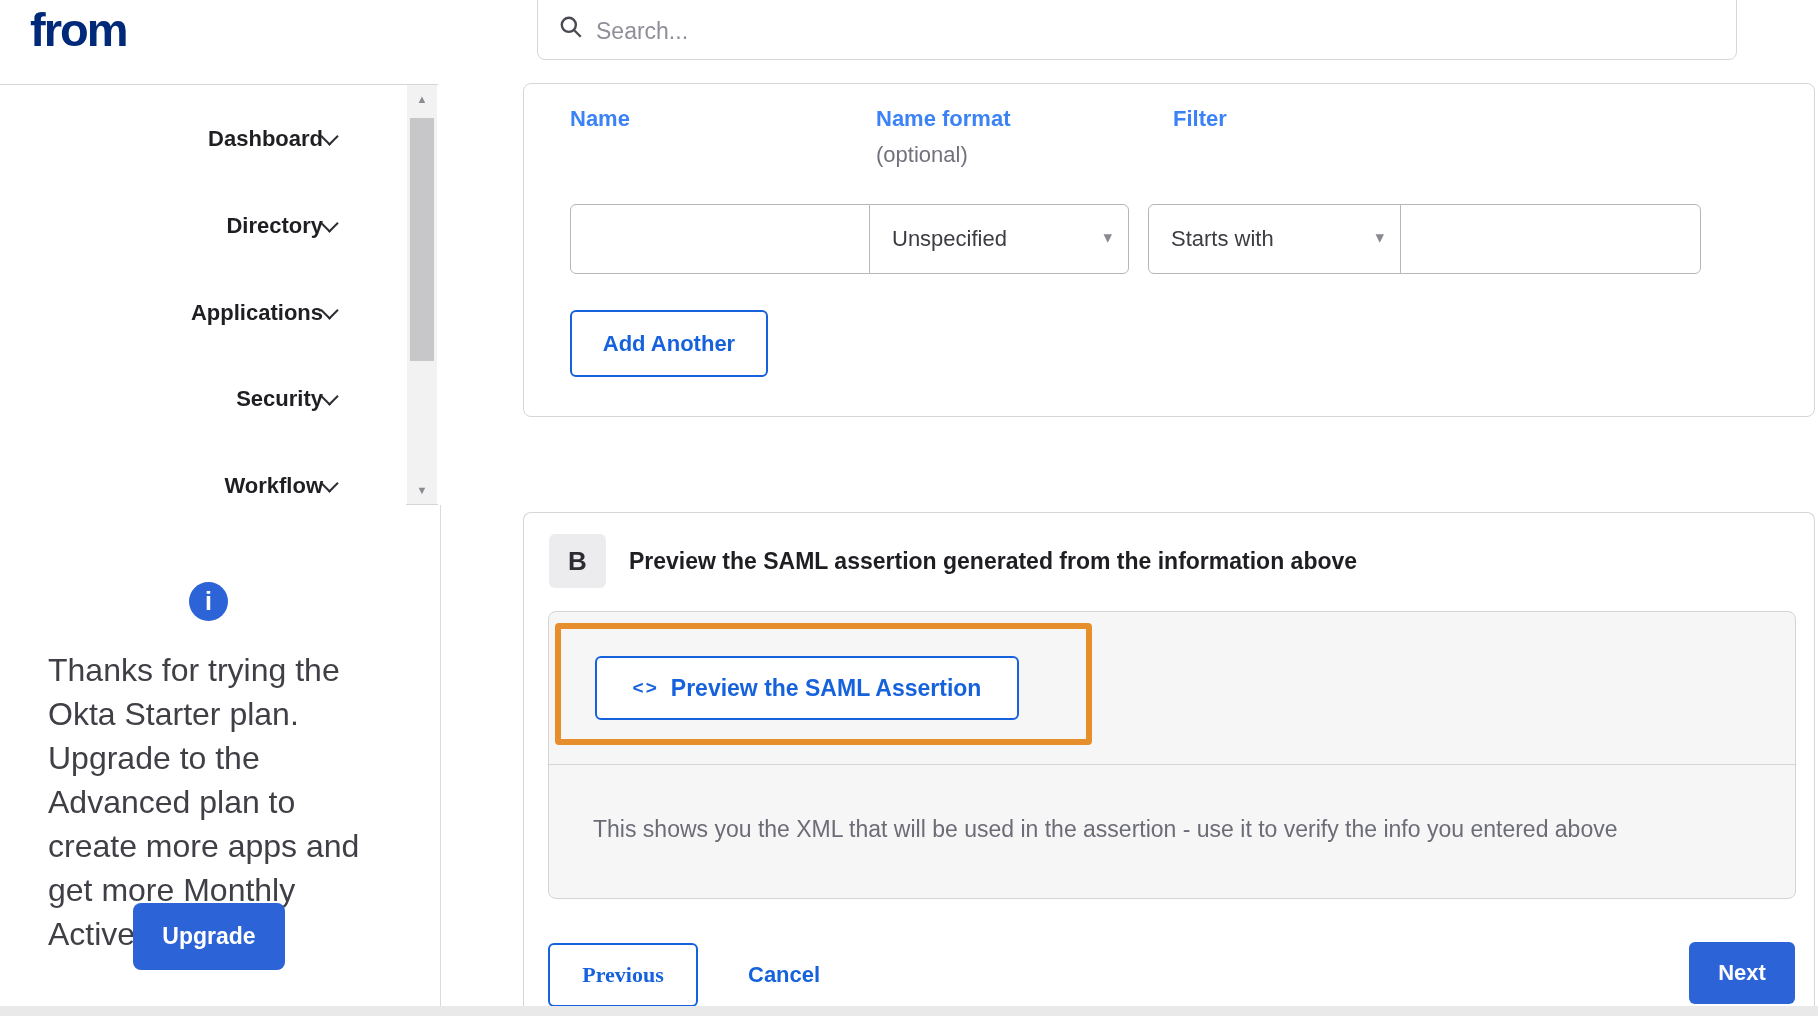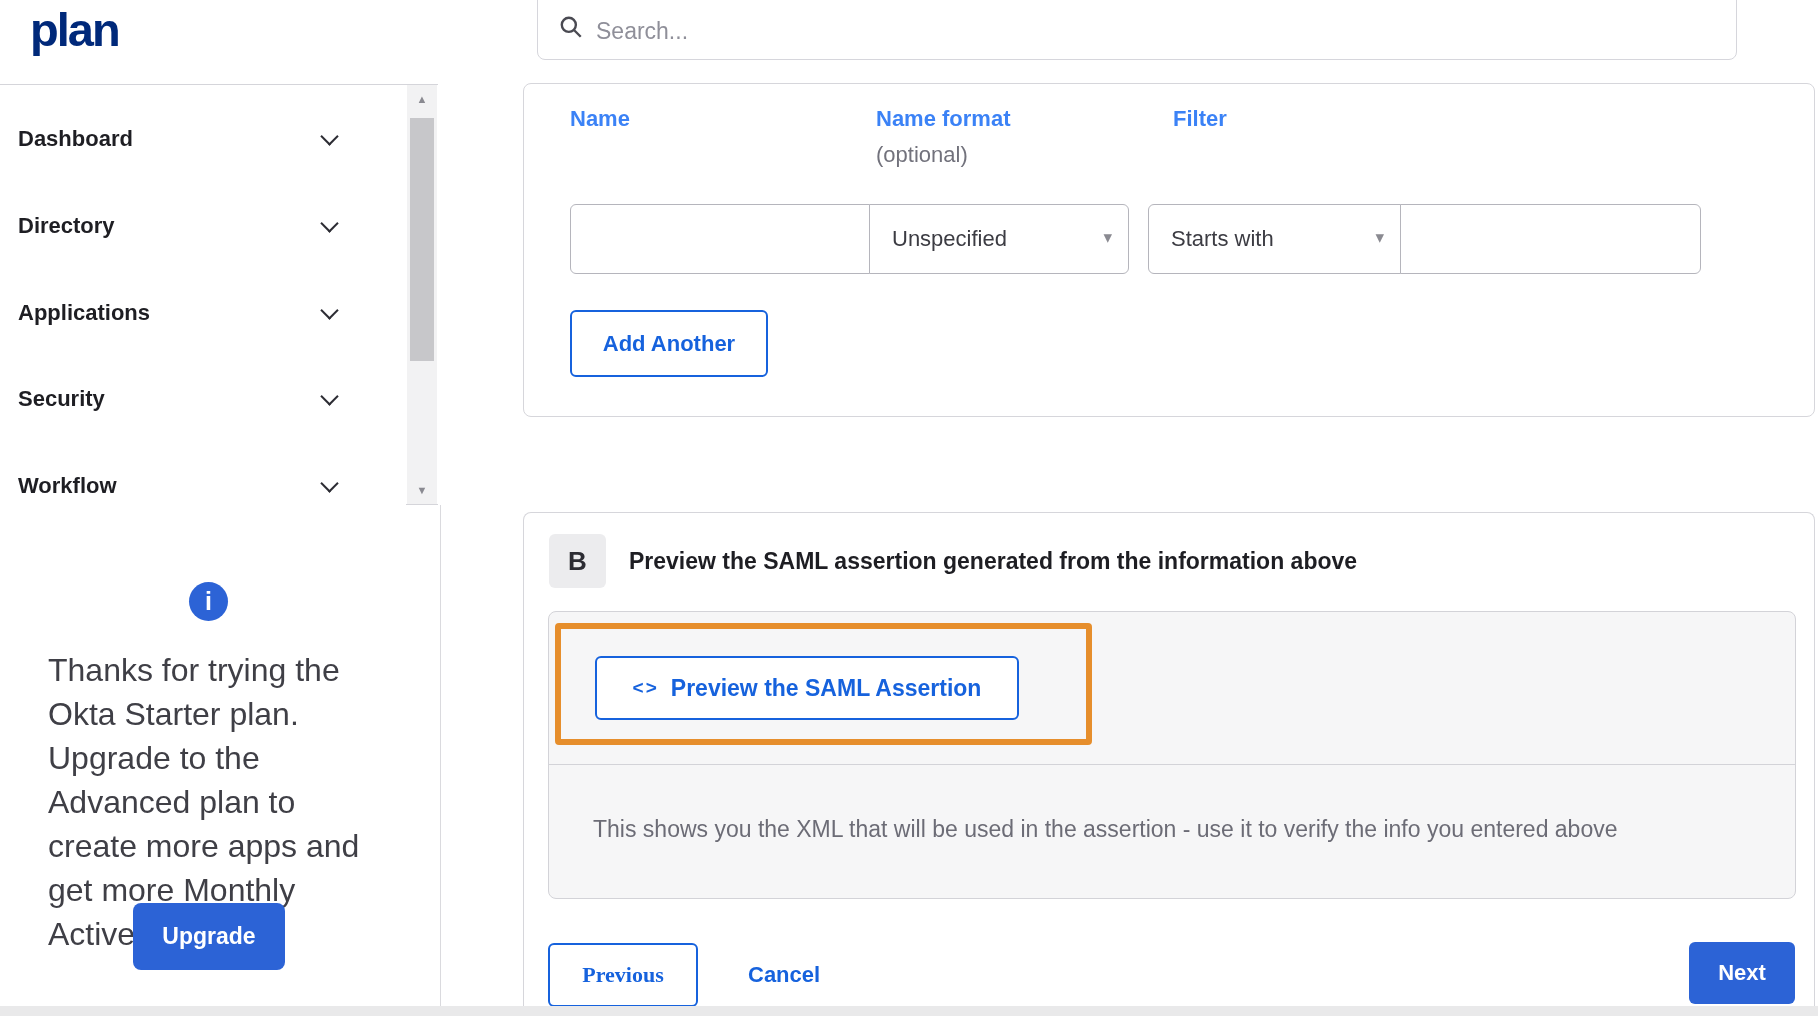--- a/index.html
+++ b/index.html
@@ -16,21 +16,21 @@
   .search-icon { position:absolute; left:20px; top:27px; width:26px; height:26px; }
   .search-input { position:absolute; left:58px; top:26px; width:1100px; height:36px;
                   border:none; outline:none; font-size:23px; color:#3c3c43;
                   font-family:"Liberation Sans", sans-serif; background:transparent; }
   .search-input::placeholder { color:#8f8f99; }
 
   
   .nav-box { left:0; top:84px; width:438px; height:421px; background:#fff;
              border-top:1px solid #d5d5da; border-bottom:1px solid #d5d5da; }
   .nav-item { position:absolute; left:0; width:406px; height:84px; display:flex;
-              align-items:center; justify-content:space-between;
+              align-items:center; justify-content:flex-end;
               padding:0 70px 0 18px; cursor:pointer; background:#fff; }
   .nav-item span.txt { font-size:22px; font-weight:600; color:#1e1e23; }
   .chev { width:13px; height:13px; border-right:2.5px solid #2c2c33;
           border-bottom:2.5px solid #2c2c33; transform:rotate(45deg);
           margin-top:-6px; }
   .scrollbar { position:absolute; left:407px; top:0; width:30px; height:419px;
                background:#f2f2f3; }
   .scroll-arrow { position:absolute; left:0; width:30px; text-align:center;
                   font-size:11px; color:#8a8a91; cursor:pointer; }
   .scroll-up { top:8px; } .scroll-down { bottom:8px; }
@@ -100,21 +100,21 @@
               font-weight:700; font-size:22px; cursor:pointer;
               font-family:"Liberation Sans", sans-serif; }
 
   .bottom-strip { left:0; top:1006px; width:1818px; height:10px; background:#e9e9ea; }
 </style>
 </head>
 <body>
 
 <div id="stage">
 
-  <div class="abs logo">plan</div>
+  <div class="abs logo">from</div>
 
   <div class="abs search-wrap">
     <svg class="search-icon" viewBox="0 0 24 24">
       <circle cx="10" cy="10" r="6.5" fill="none" stroke="#4a4a52" stroke-width="2.2"></circle>
       <line x1="15" y1="15" x2="21" y2="21" stroke="#4a4a52" stroke-width="2.2"></line>
     </svg>
     <input class="search-input" type="text" placeholder="Search..." style="">
   </div>
 
   <div class="abs nav-box">

